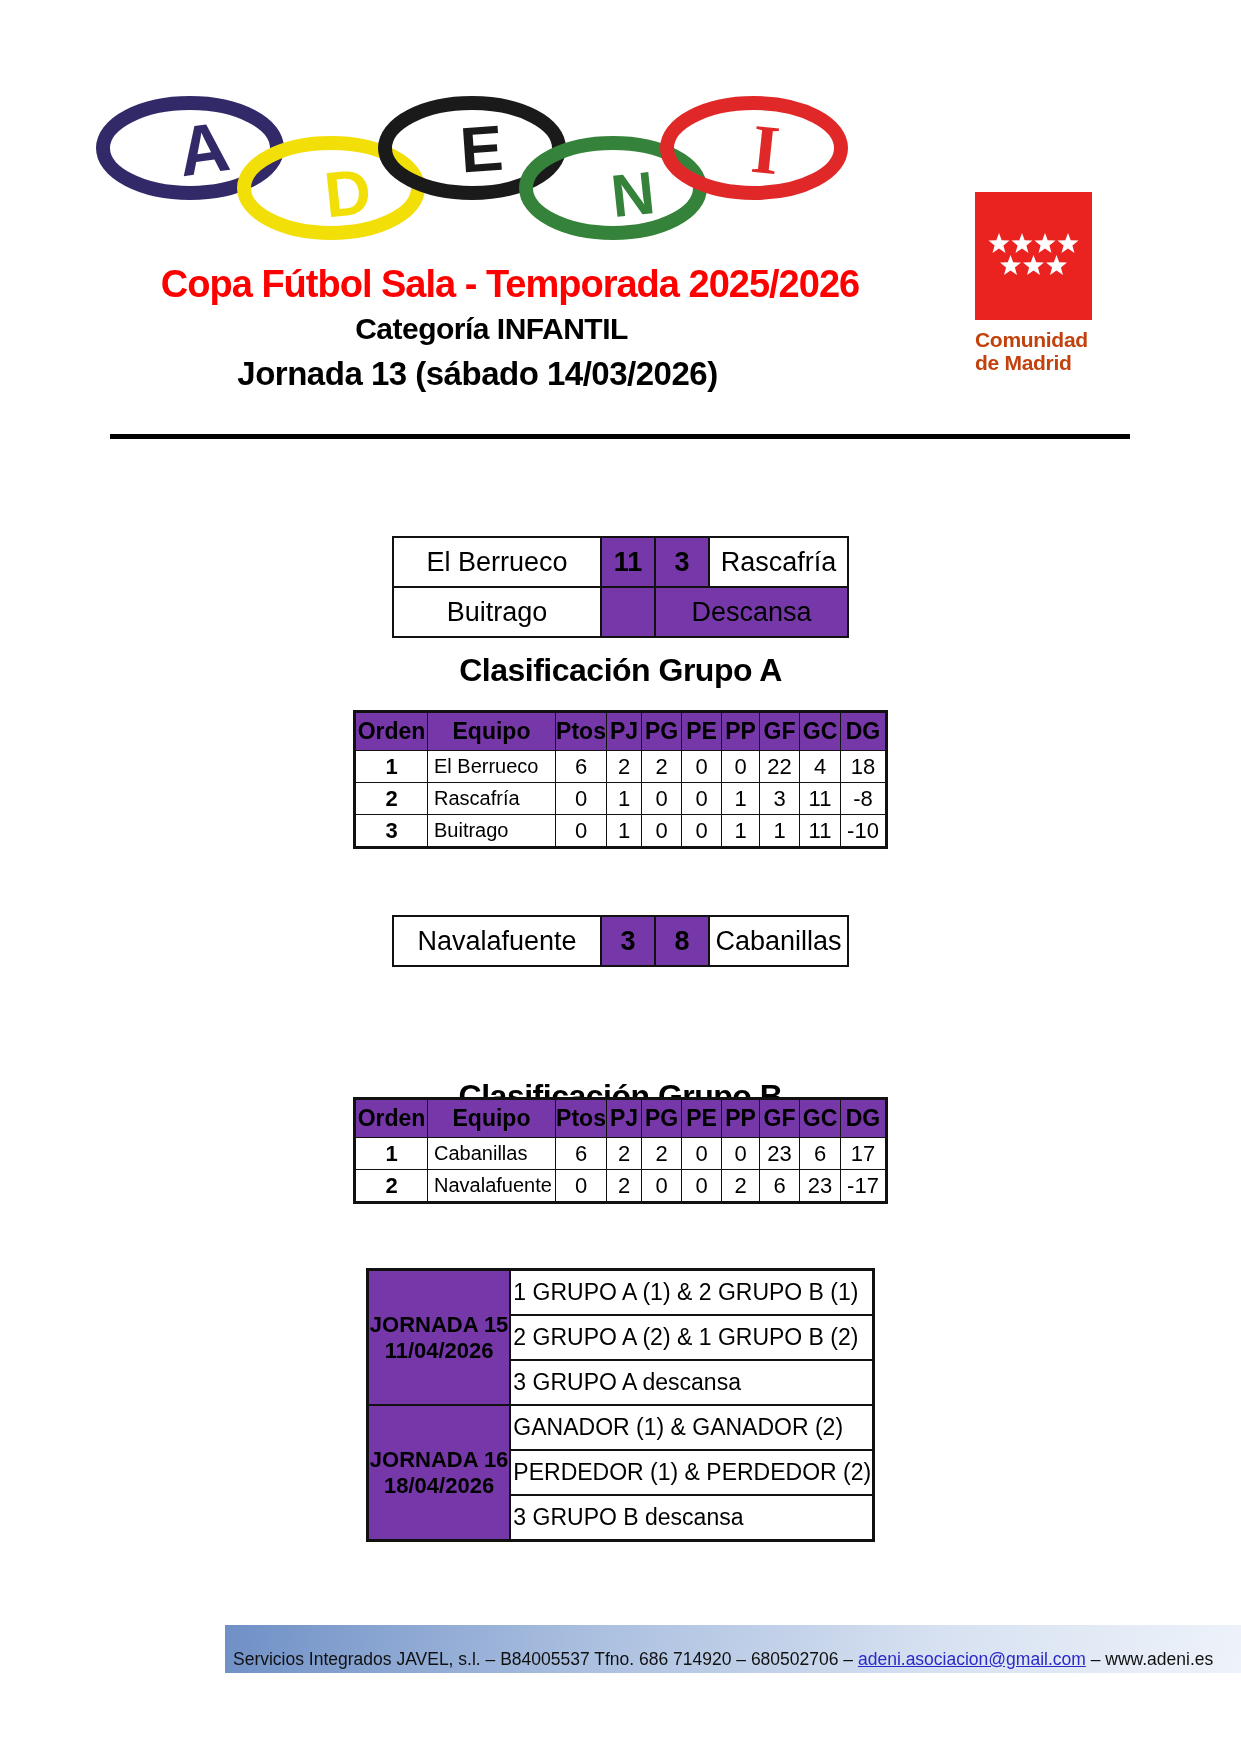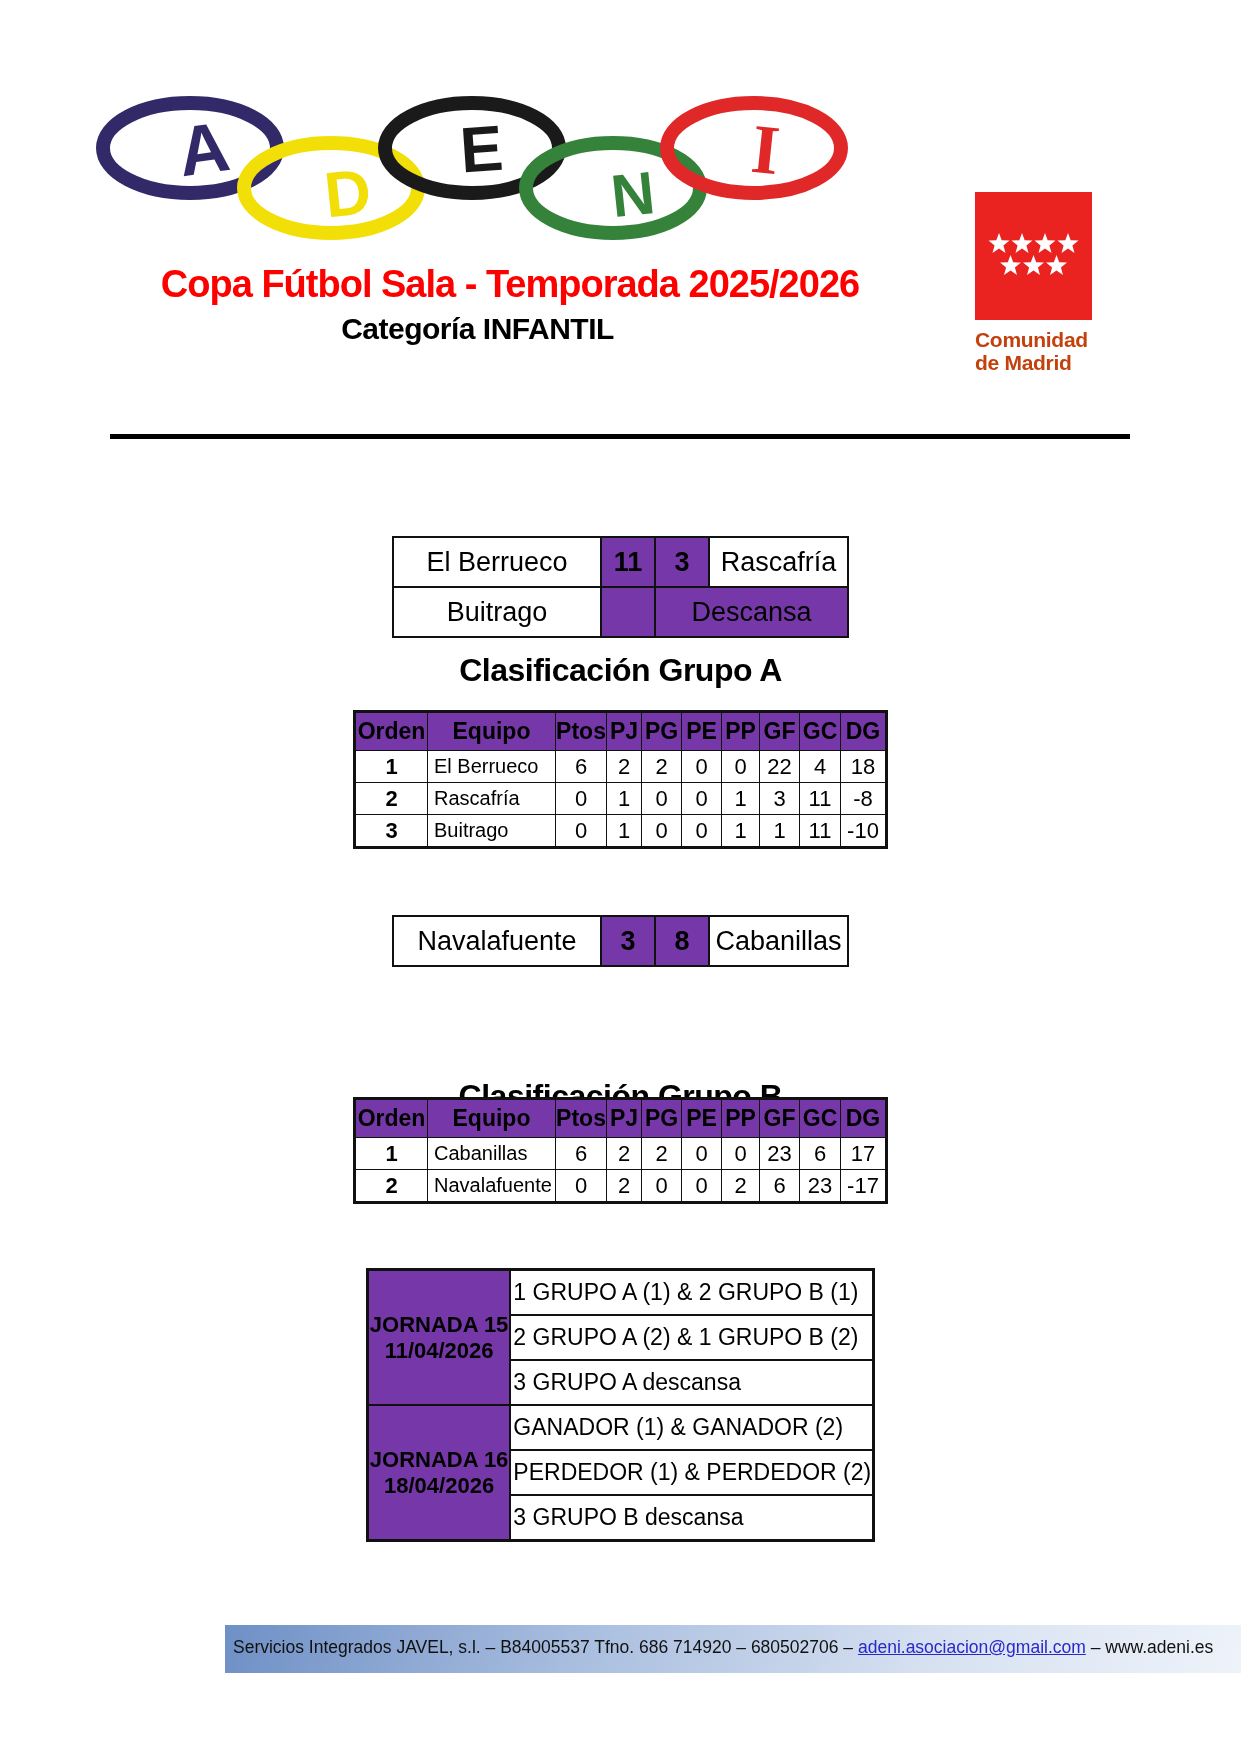--- a/index.html
+++ b/index.html
@@ -26,21 +26,21 @@
     position:absolute;left:975px;top:328px;width:140px;
     font-weight:bold;font-size:21px;line-height:23px;color:#c2410c;letter-spacing:-0.3px;
   }
 
   
   .main-title{
     position:absolute;left:0;top:263px;width:1020px;text-align:center;
     font-size:38px;font-weight:bold;color:var(--title-red);letter-spacing:-1px;
   }
   .subtitle1{
-    position:absolute;left:0;top:312px;width:955px;text-align:center;
+    position:absolute;left:14px;top:312px;width:955px;text-align:center;
     font-size:30px;font-weight:bold;letter-spacing:-0.5px;
   }
   .subtitle2{
     position:absolute;left:0;top:355px;width:955px;text-align:center;
     font-size:33px;font-weight:bold;letter-spacing:-0.5px;
   }
   .rule{position:absolute;left:110px;top:434px;width:1020px;height:5px;background:#000;}
 
   .heading{
     position:absolute;left:0;width:1241px;text-align:center;
@@ -69,21 +69,21 @@
   .sched{border:3px solid var(--border);}
   .sched td{border:2px solid var(--border);height:41px;overflow:hidden;white-space:nowrap;}
   .sched .jcell{background:var(--purple);text-align:center;font-size:22px;font-weight:600;
     line-height:26px;}
   .sched .mcell{text-align:left;padding-left:2px;font-size:23px;}
 
   
   .footer-bar{
     position:absolute;left:225px;top:1625px;width:1016px;height:48px;
     background:linear-gradient(105deg,#6f90c6 0%,#a9bedf 35%,#d7e1f1 70%,#eef3fa 100%);
-    font-size:17.5px;padding:12px 0 0 8px;box-sizing:border-box;color:#111;
+    font-size:17.5px;padding:24px 0 0 8px;box-sizing:border-box;color:#111;
   }
   .footer-bar a{color:var(--link-blue);text-decoration:underline;}
 </style>
 </head>
 <body>
 
 <div class="page">
 
   <svg class="adeni-logo" viewBox="0 0 760 210">
     <ellipse cx="95" cy="53" rx="87" ry="45" fill="none" stroke="#322a68" stroke-width="14"></ellipse>
@@ -111,20 +111,21 @@
     <use href="#star" x="58.5" y="74"></use>
     <use href="#star" x="81.5" y="74"></use>
   </svg>
   <div class="madrid-text">
     <span>Comunidad</span><br>
     <span>de Madrid</span>
   </div>
 
   <div class="main-title">Copa Fútbol Sala - Temporada 2025/2026</div>
   <div class="subtitle1">Categoría INFANTIL</div>
+  <div class="subtitle2">Jornada 13 (sábado 14/03/2026)</div>
   <div class="rule"></div>
 
 
   <div class="tablewrap" style="top:536px;">
     <table class="match-table">
       <colgroup>
           <col style="width:208px">
           <col style="width:54px">
           <col style="width:54px">
           <col style="width:139px">

